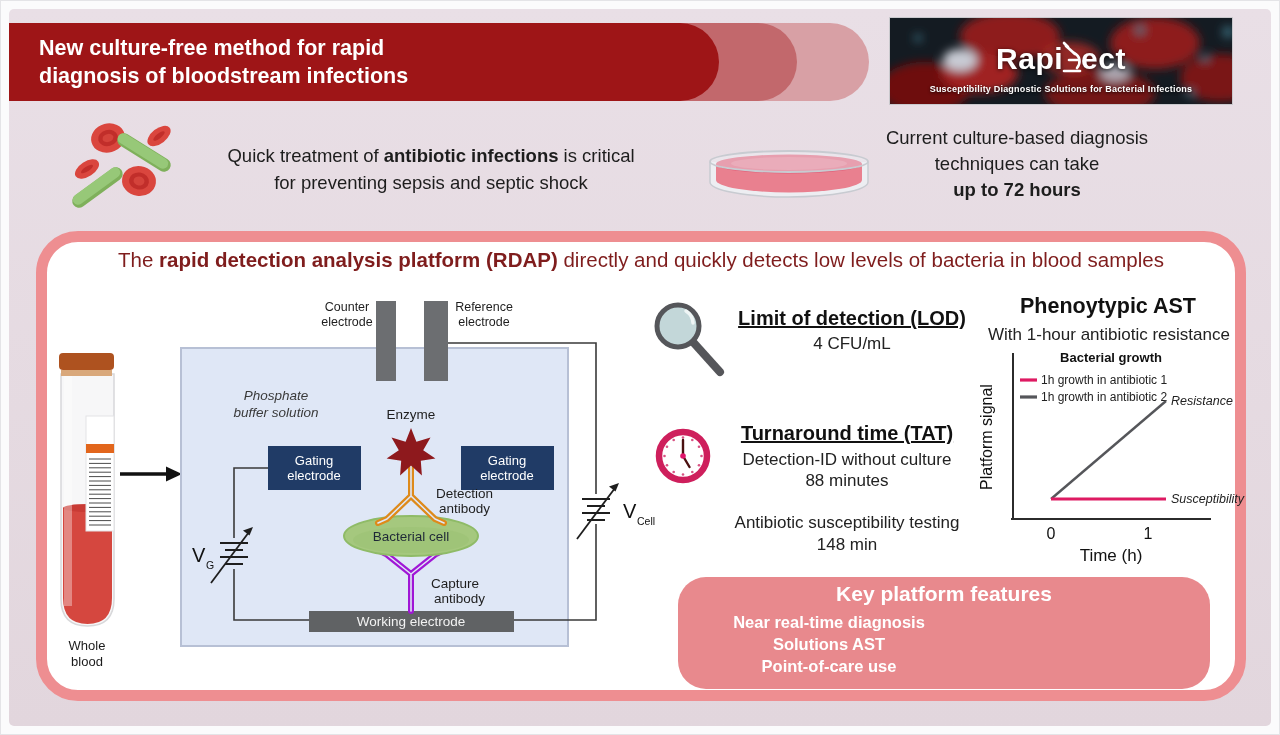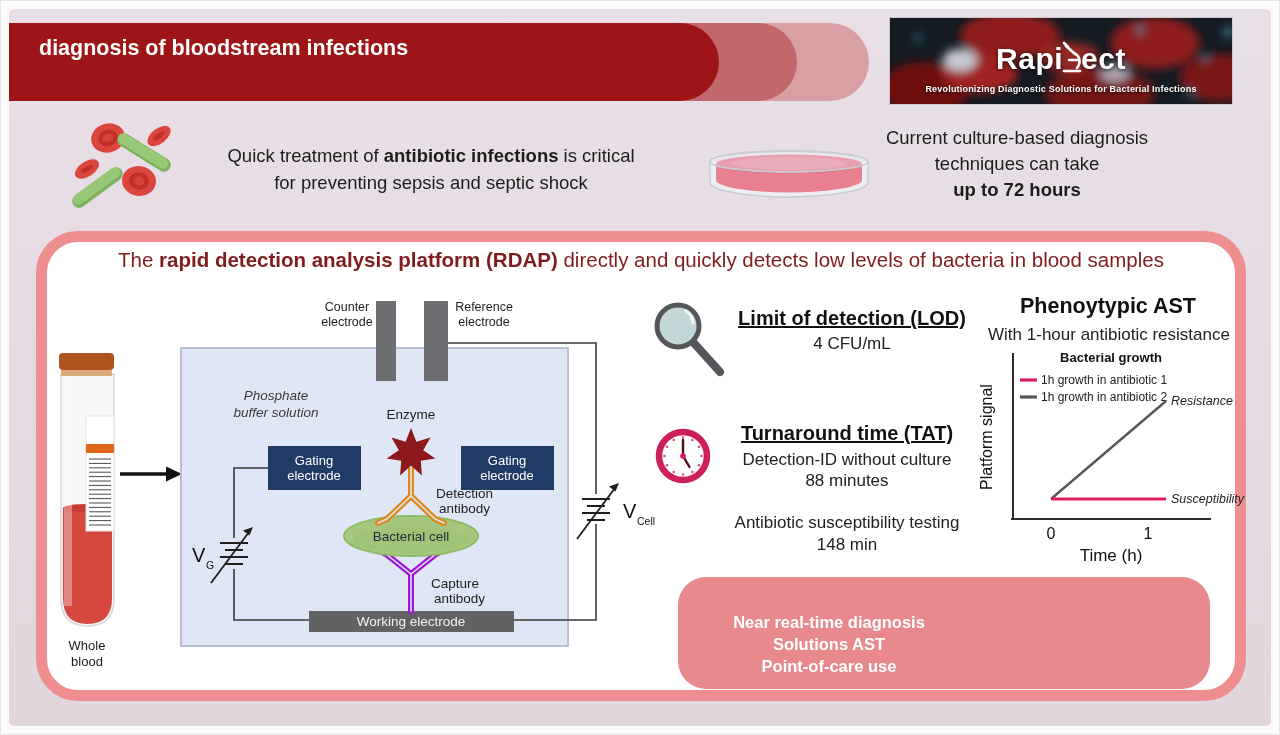--- a/index.html
+++ b/index.html
@@ -58,20 +58,21 @@
 </style>
 </head>
 <body>
 
 <div class="stage">
   <div class="bg"></div>
 
   <div class="capsule cap-light"></div>
   <div class="capsule cap-mid"></div>
   <div class="banner">
+    <div>New culture-free method for rapid</div>
     <div>diagnosis of bloodstream infections</div>
   </div>
 
   <div class="logo">
     <svg width="344" height="88" viewBox="0 0 344 88">
       <defs>
           <filter id="blur5">
             <feGaussianBlur stdDeviation="5"></feGaussianBlur>
           </filter>
         </defs>
@@ -99,21 +100,21 @@
         <g stroke="#fff" stroke-width="2.6" fill="none" stroke-linecap="round">
           <path d="M2 30 h16"></path>
           <path d="M15 27 c4 -5 3.5 -12 -3 -15"></path>
           <path d="M4 5 l9 8"></path>
           <path d="M2 2 l4 4"></path>
           <path d="M7 19 h9"></path>
         </g>
       </svg>
         <span>ect</span>
     </div>
-    <div class="logo-tagline">Revolutionizing Diagnostic Solutions for Bacterial Infections</div>
+    <div class="logo-tagline">Susceptibility Diagnostic Solutions for Bacterial Infections</div>
   </div>
 
   <svg class="abs" style="left:66px; top:113px; z-index:4;" width="115" height="100" viewBox="0 0 115 100">
     <g transform="rotate(-38 92 22)">
       <ellipse cx="92" cy="22" rx="13.5" ry="7.5" fill="#DA463E"></ellipse>
       <ellipse cx="92" cy="22" rx="7" ry="2.4" fill="#C12E2A"></ellipse>
     </g>
     <g transform="rotate(-15 41 24)">
       <ellipse cx="41" cy="24" rx="17" ry="14.5" fill="#DA463E"></ellipse>
       <ellipse cx="41" cy="24" rx="10" ry="8" fill="#C12E2A"></ellipse>
@@ -331,18 +332,19 @@
     <line x1="75" y1="208" x2="190" y2="208" stroke="#DE1A62" stroke-width="3.2"></line>
     <text x="195" y="114" font-size="12.5" font-style="italic" fill="#222">Resistance</text>
     <text x="195" y="212" font-size="12.5" font-style="italic" fill="#222">Susceptibility</text>
 
     <text x="75" y="248" font-size="16" fill="#111" text-anchor="middle">0</text>
     <text x="172" y="248" font-size="16" fill="#111" text-anchor="middle">1</text>
     <text x="135" y="270" font-size="17" fill="#111" text-anchor="middle">Time (h)</text>
   </svg>
 
   <div class="features"></div>
+  <div class="features-title">Key platform features</div>
   <div class="feat-col feat-left">
     <div>Near real-time diagnosis</div>
     <div>Solutions AST</div>
     <div>Point-of-care use</div>
   </div>
 </div>
 
 </body></html>

